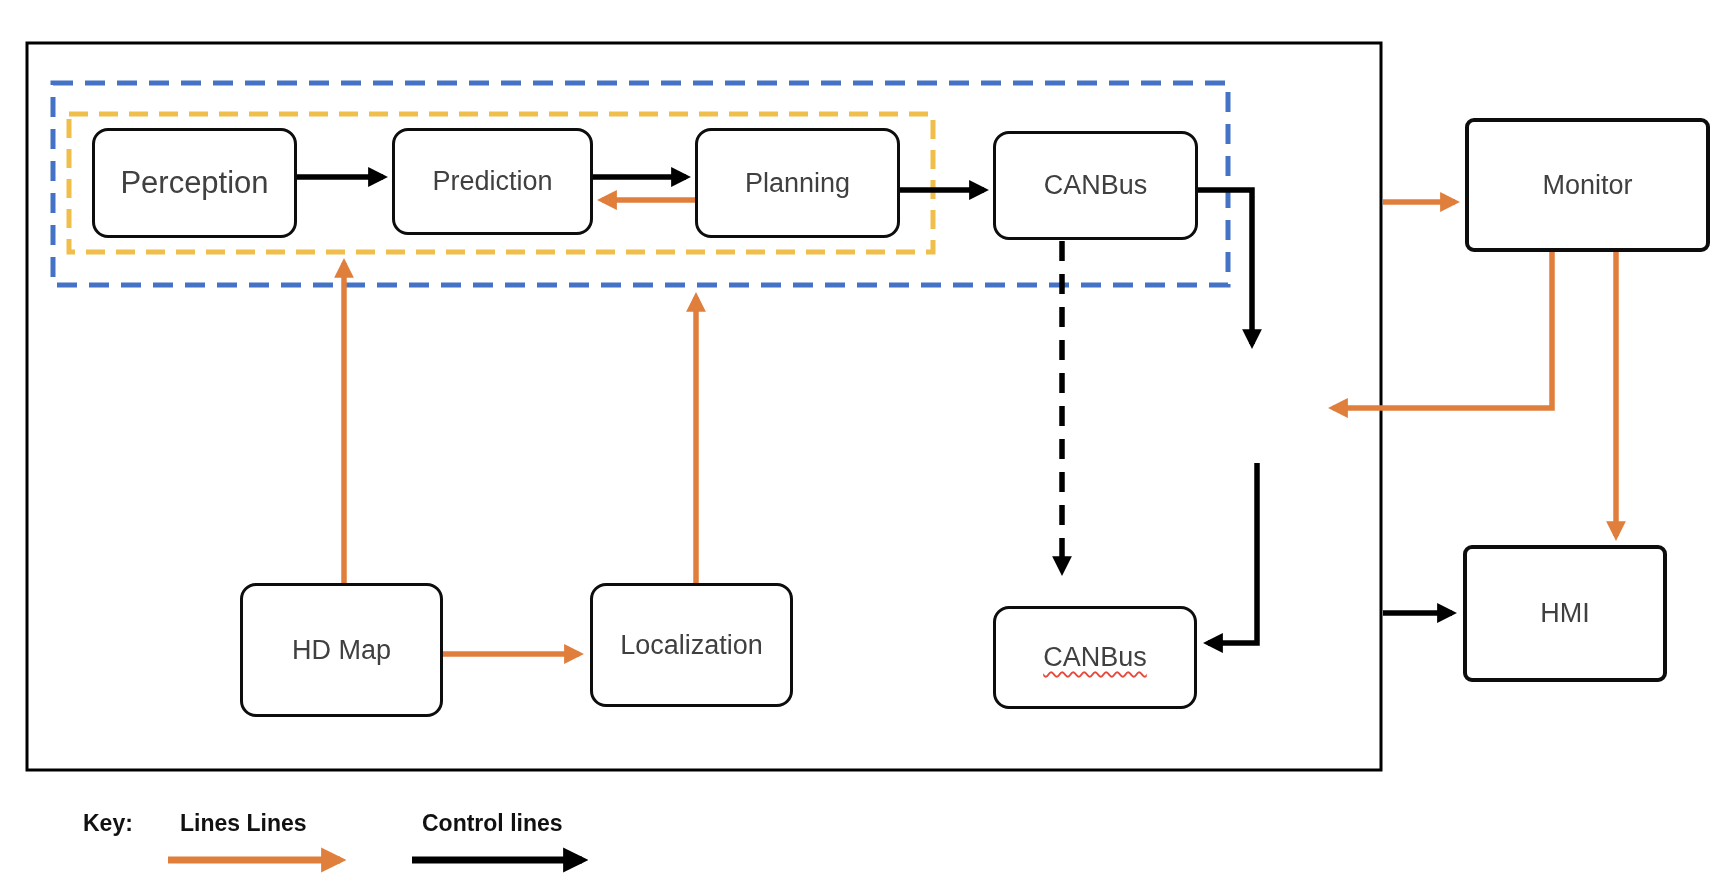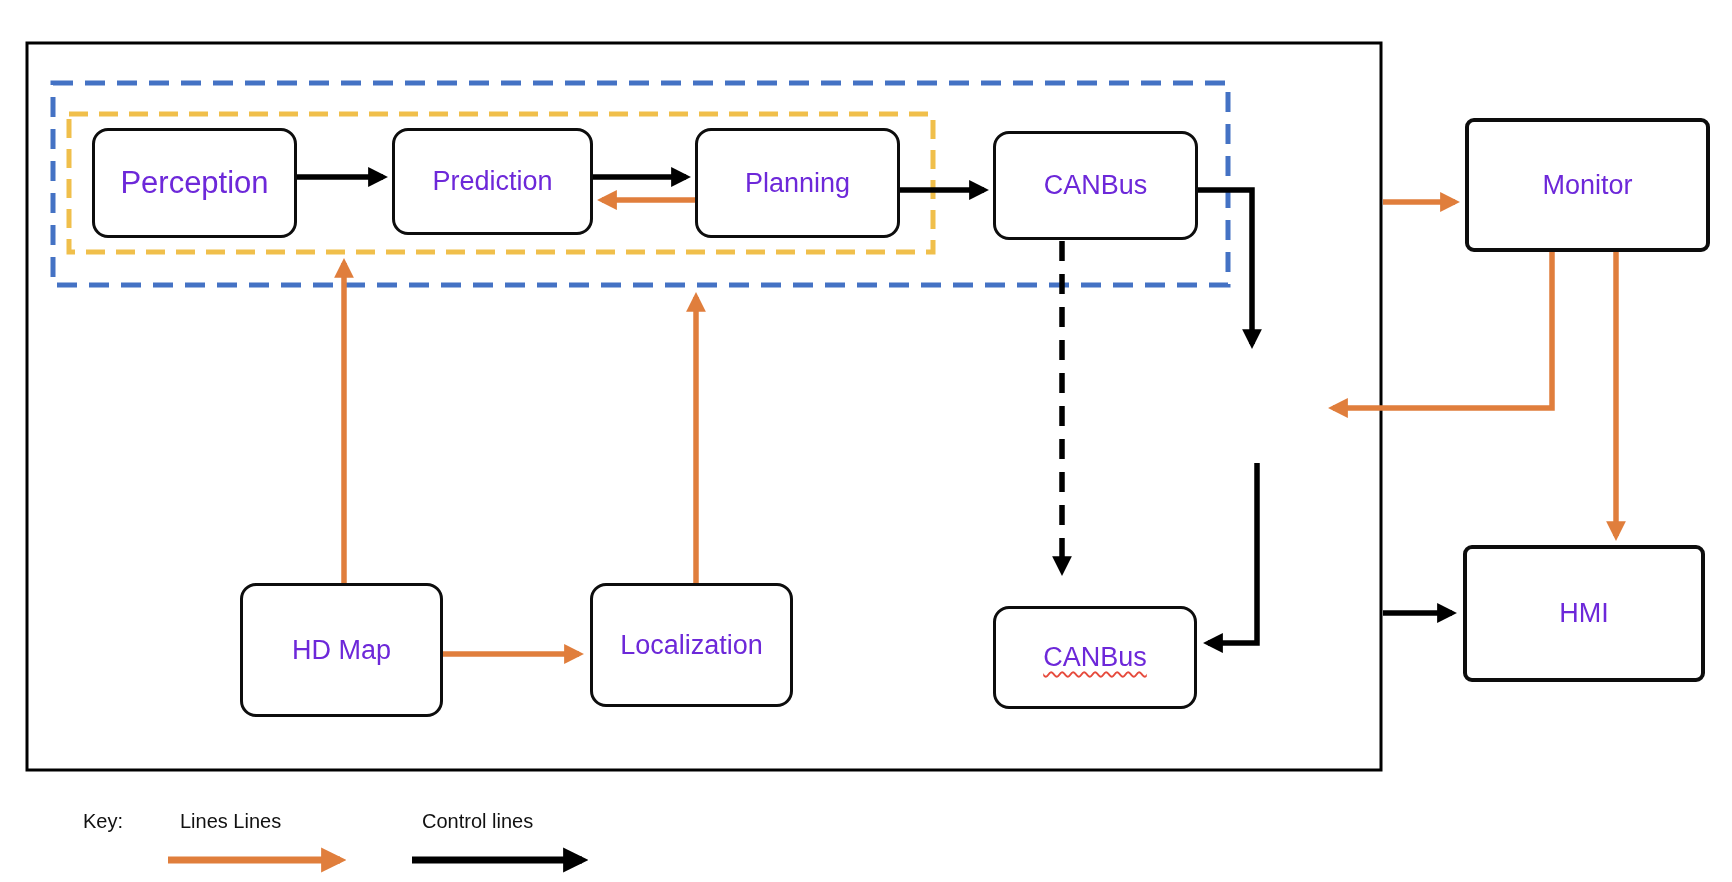--- a/index.html
+++ b/index.html
@@ -17,31 +17,31 @@
   .gblue{stroke:var(--color-group_blue,#4472C4);stroke-width:5;stroke-dasharray:20 12;fill:none;}
   .gyellow{stroke:var(--color-group_yellow,#F0BF4B);stroke-width:5;stroke-dasharray:19 11;fill:none;}
   .head-c{fill:var(--color-control,#000);}
   .head-d{fill:var(--color-data,#E07E3C);}
   
   .box{
     position:absolute;background:#fff;border:3px solid #0d0d0d;border-radius:16px;
     display:flex;align-items:center;justify-content:center;box-sizing:border-box;
   }
   .box.thick{border-width:4px;border-radius:9px;}
-  .lbl{font-size:27px;color:#6d28d9;white-space:nowrap;text-align:right;}
+  .lbl{font-size:27px;color:#404040;white-space:nowrap;text-align:right;}
   .lbl.big{font-size:31px;}
   .lbl.squiggle{
     text-decoration-line:underline;
     text-decoration-style:wavy;
     text-decoration-color:#e64a3c;
     text-decoration-thickness:1.5px;
     text-underline-offset:5px;
   }
   
-  .keytext{position:absolute;font-size:20px;color:#111;white-space:nowrap;}
+  .keytext{position:absolute;font-size:23px;color:#111;white-space:nowrap;font-weight:bold;}
 </style>
 </head>
 <body>
 
 <div class="canvas">
 
   <svg class="layer" viewBox="0 0 1732 882">
     <defs>
       <marker id="head-control" viewBox="0 0 10 10" refX="7.5" refY="5" markerWidth="3.6" markerHeight="3.6" orient="auto-start-reverse" markerUnits="strokeWidth">
         <path d="M0 0 L10 5 L0 10 z" class="head-c"></path>
@@ -93,21 +93,21 @@
   </div>
   <div class="box" style="left:590px;top:583px;width:203px;height:124px">
     <span class="lbl">Localization</span>
   </div>
   <div class="box" style="left:993px;top:606px;width:204px;height:103px">
     <span class="lbl squiggle">CANBus</span>
   </div>
   <div class="box thick" style="left:1465px;top:118px;width:245px;height:134px">
     <span class="lbl">Monitor</span>
   </div>
-  <div class="box thick" style="left:1463px;top:545px;width:242px;height:137px">
+  <div class="box thick" style="left:1463px;top:545px;width:204px;height:137px">
     <span class="lbl">HMI</span>
   </div>
 
   <span class="keytext" style="left:83px;top:810px">Key:</span>
   <span class="keytext" style="left:180px;top:810px">Lines Lines</span>
   <span class="keytext" style="left:422px;top:810px">Control lines</span>
 
 </div>
 
 </body></html>

